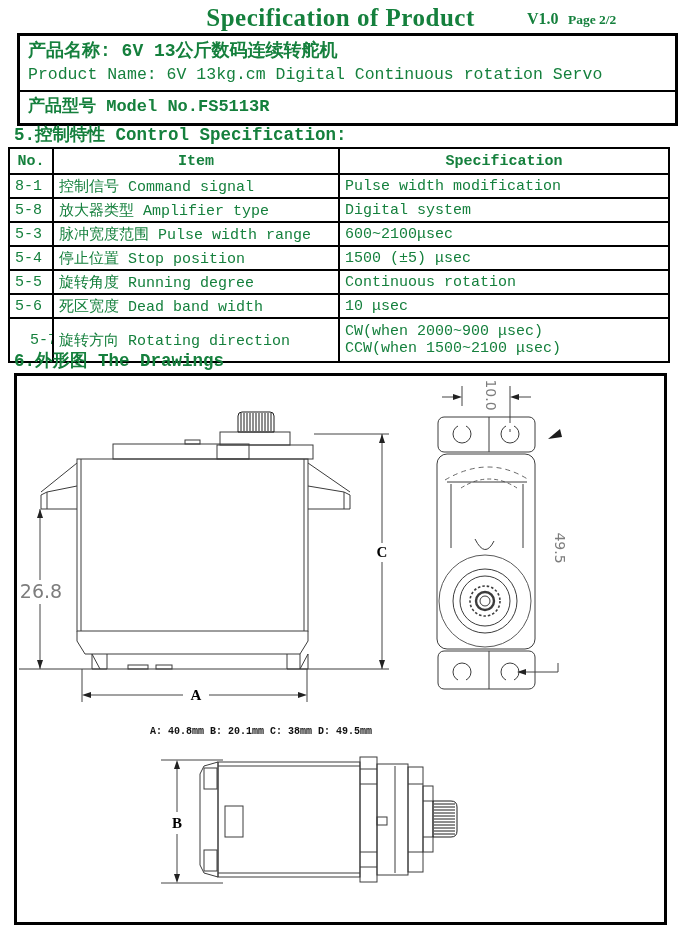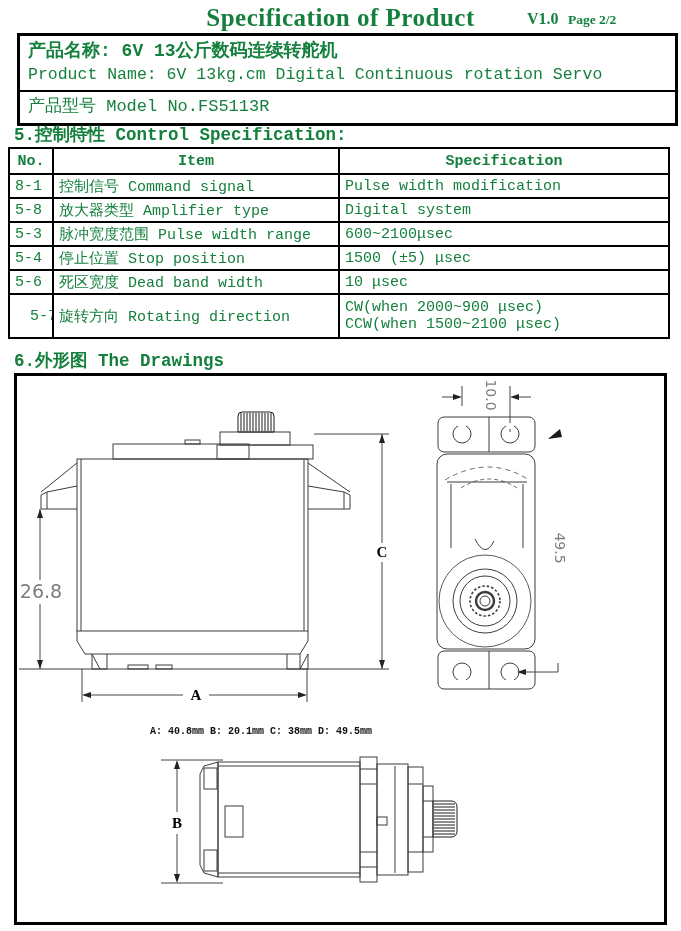--- a/index.html
+++ b/index.html
@@ -9,21 +9,21 @@
   .doc-title{position:absolute;left:0;right:0;text-align:center;
         font-family:"Liberation Serif", serif;font-weight:700;font-size:25px;letter-spacing:.5px;}
   .doc-version{position:absolute;left:527px;top:6px;font-family:"Liberation Serif", serif;
         font-weight:700;font-size:16px;}
   .doc-page{position:absolute;left:568px;top:8px;font-family:"Liberation Serif", serif;
         font-weight:700;font-size:13.5px;}
   .hdr-box{position:absolute;left:8px;top:33px;width:655px;border:3px solid #000;margin-left:9px;}
   .hdr-row1{border-bottom:2px solid #000;padding:3px 8px 4px 8px;}
   .hdr-line-cn{font-size:18px;font-weight:700;line-height:24px;}
   .hdr-line-en{font-size:16.5px;font-weight:400;line-height:23px;}
-  .hdr-row2{padding:4px 8px 5px 8px;font-size:17px;font-weight:400;line-height:22px;}
+  .hdr-row2{padding:4px 8px 5px 8px;font-size:17px;font-weight:700;line-height:22px;}
   .sec-heading{position:absolute;left:14px;font-size:17.5px;font-weight:700;}
   .spec-table{position:absolute;left:8px;top:147px;width:662px;border-collapse:collapse;
         table-layout:fixed;font-size:15px;border-radius:32px;}
   .spec-table th,.spec-table td{border:2px solid #000;padding:1px 5px;vertical-align:middle;
         overflow:hidden;white-space:nowrap;}
   .spec-table th{font-weight:700;text-align:center;height:22px;}
   .spec-table td{height:20px;}
   .col-no{width:44px;}
   .col-item{width:286px;}
   .drawing-box{position:absolute;left:14px;top:373px;width:647px;height:546px;border:3px solid #000;}
@@ -81,20 +81,25 @@
       <td>5-3</td>
       <td>脉冲宽度范围  Pulse width range</td>
       <td>600~2100μsec</td>
     </tr>
     <tr>
       <td>5-4</td>
       <td>停止位置  Stop position</td>
       <td>1500 (±5)  μsec</td>
     </tr>
     <tr>
+      <td>5-5</td>
+      <td>旋转角度  Running degree</td>
+      <td>Continuous rotation</td>
+    </tr>
+    <tr>
       <td>5-6</td>
       <td>死区宽度  Dead band width</td>
       <td>10 μsec</td>
     </tr>
     <tr>
       <td style="height:40px;padding-left:20px;">5-7</td>
       <td>旋转方向  Rotating direction</td>
       <td>
         <div>CW(when 2000~900 μsec)</div>
         <div>CCW(when 1500~2100 μsec)</div>

